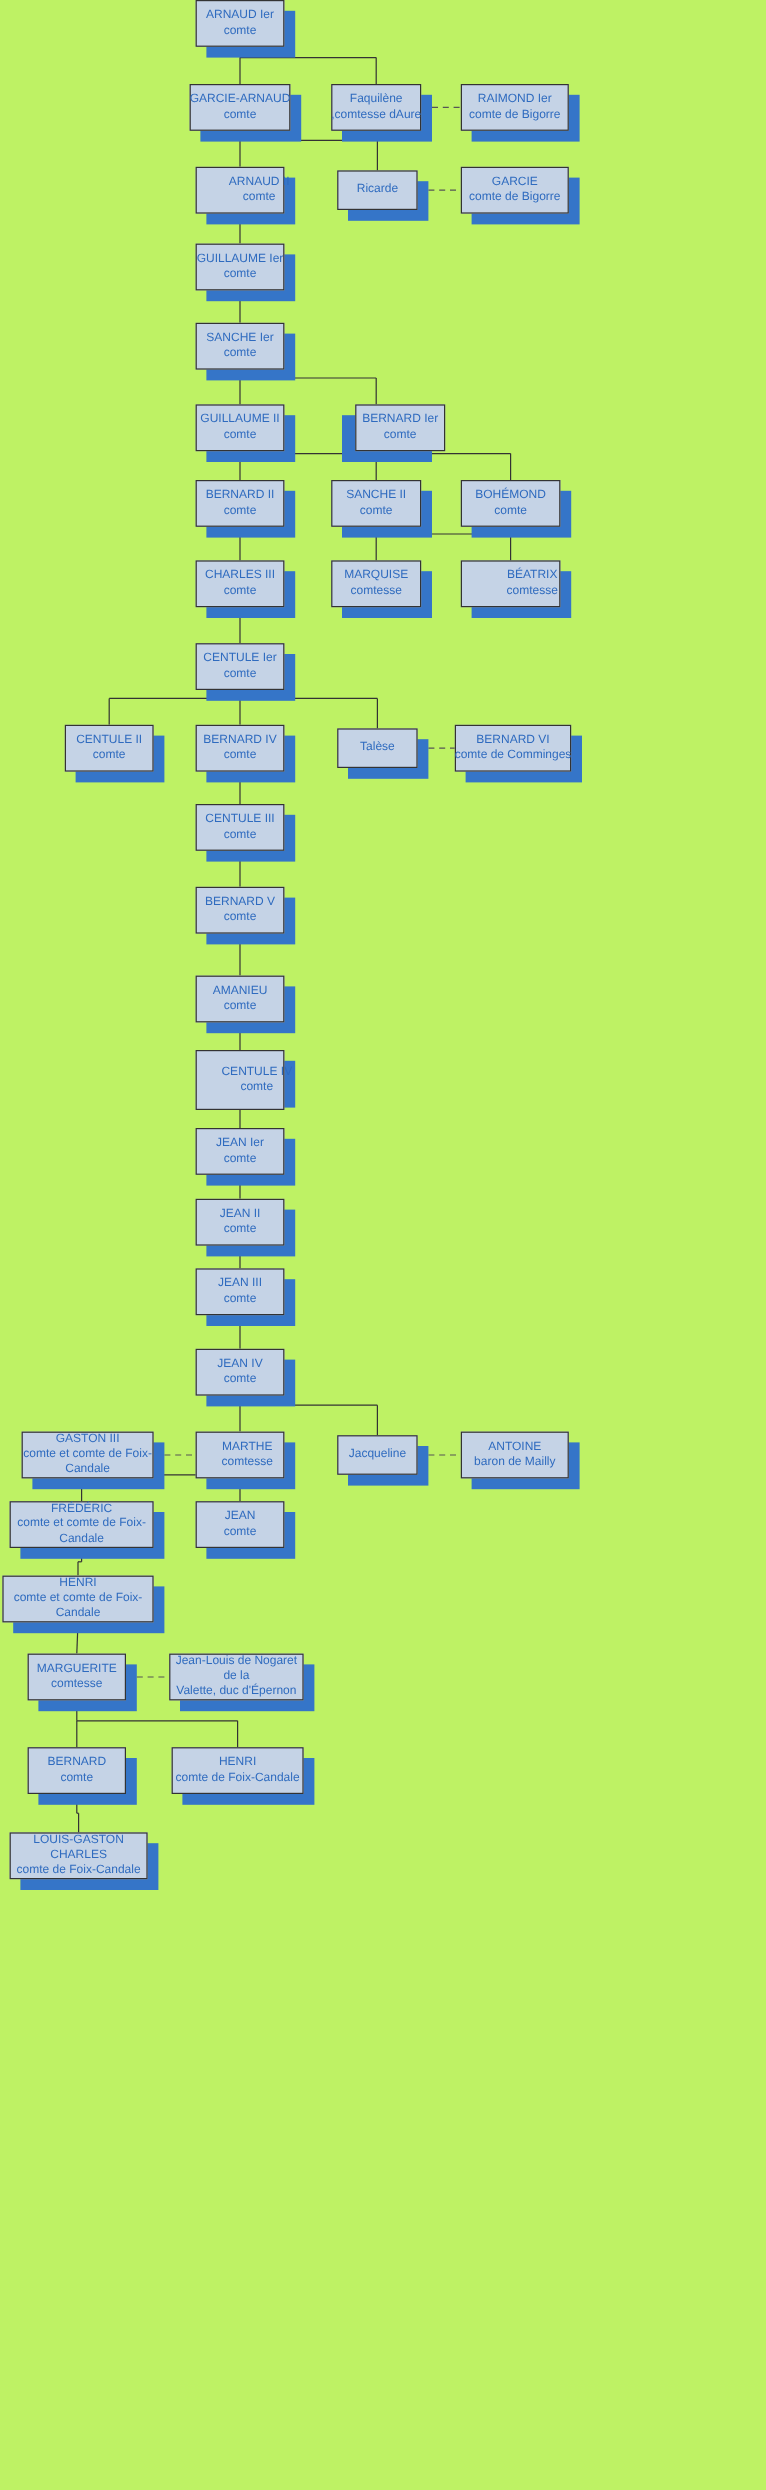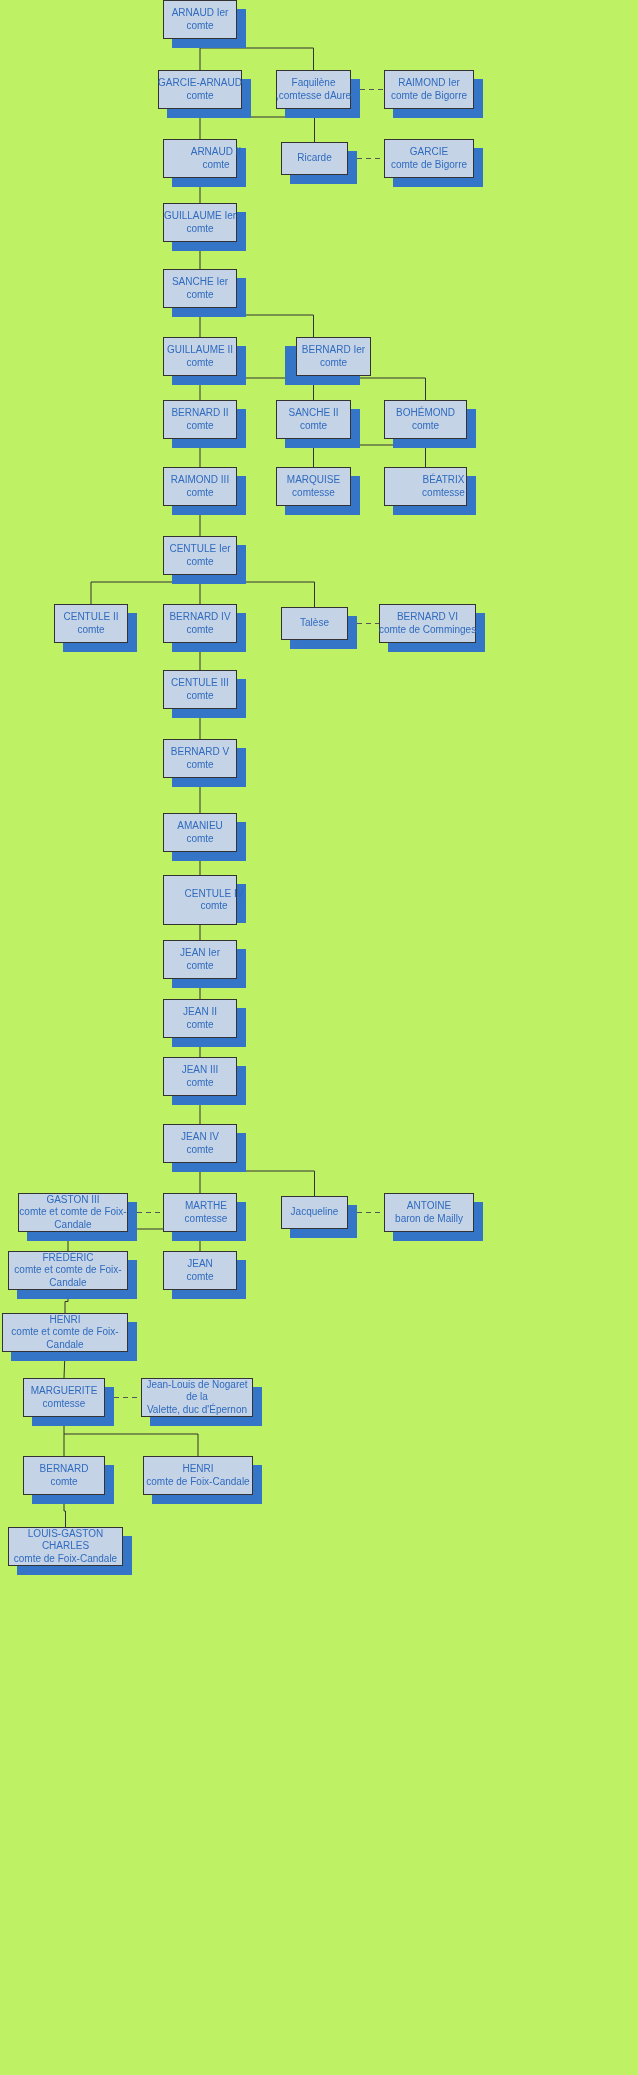--- a/index.html
+++ b/index.html
@@ -183,21 +183,21 @@
         <span class="l1">SANCHE II</span>
         <span class="l2">comte</span>
       </div>
       <div class="shadow" style="left: 393px; top: 409px; width: 83px; height: 39px;"></div>
       <div class="node" style="left: 384px; top: 400px; width: 83px; height: 39px;">
         <span class="l1">BOHÉMOND</span>
         <span class="l2">comte</span>
       </div>
       <div class="shadow" style="left: 172px; top: 476px; width: 74px; height: 39px;"></div>
       <div class="node" style="left: 163px; top: 467px; width: 74px; height: 39px;">
-        <span class="l1">RAIMOND III</span>
+        <span class="l1">CHARLES III</span>
         <span class="l2">comte</span>
       </div>
       <div class="shadow" style="left: 285px; top: 476px; width: 75px; height: 39px;"></div>
       <div class="node" style="left: 276px; top: 467px; width: 75px; height: 39px;">
         <span class="l1">MARQUISE</span>
         <span class="l2">comtesse</span>
       </div>
       <div class="shadow" style="left: 393px; top: 476px; width: 83px; height: 39px;"></div>
       <div class="node" style="left: 384px; top: 467px; width: 83px; height: 39px; padding-left: 36px;">
         <span class="l1">BÉATRIX</span>

